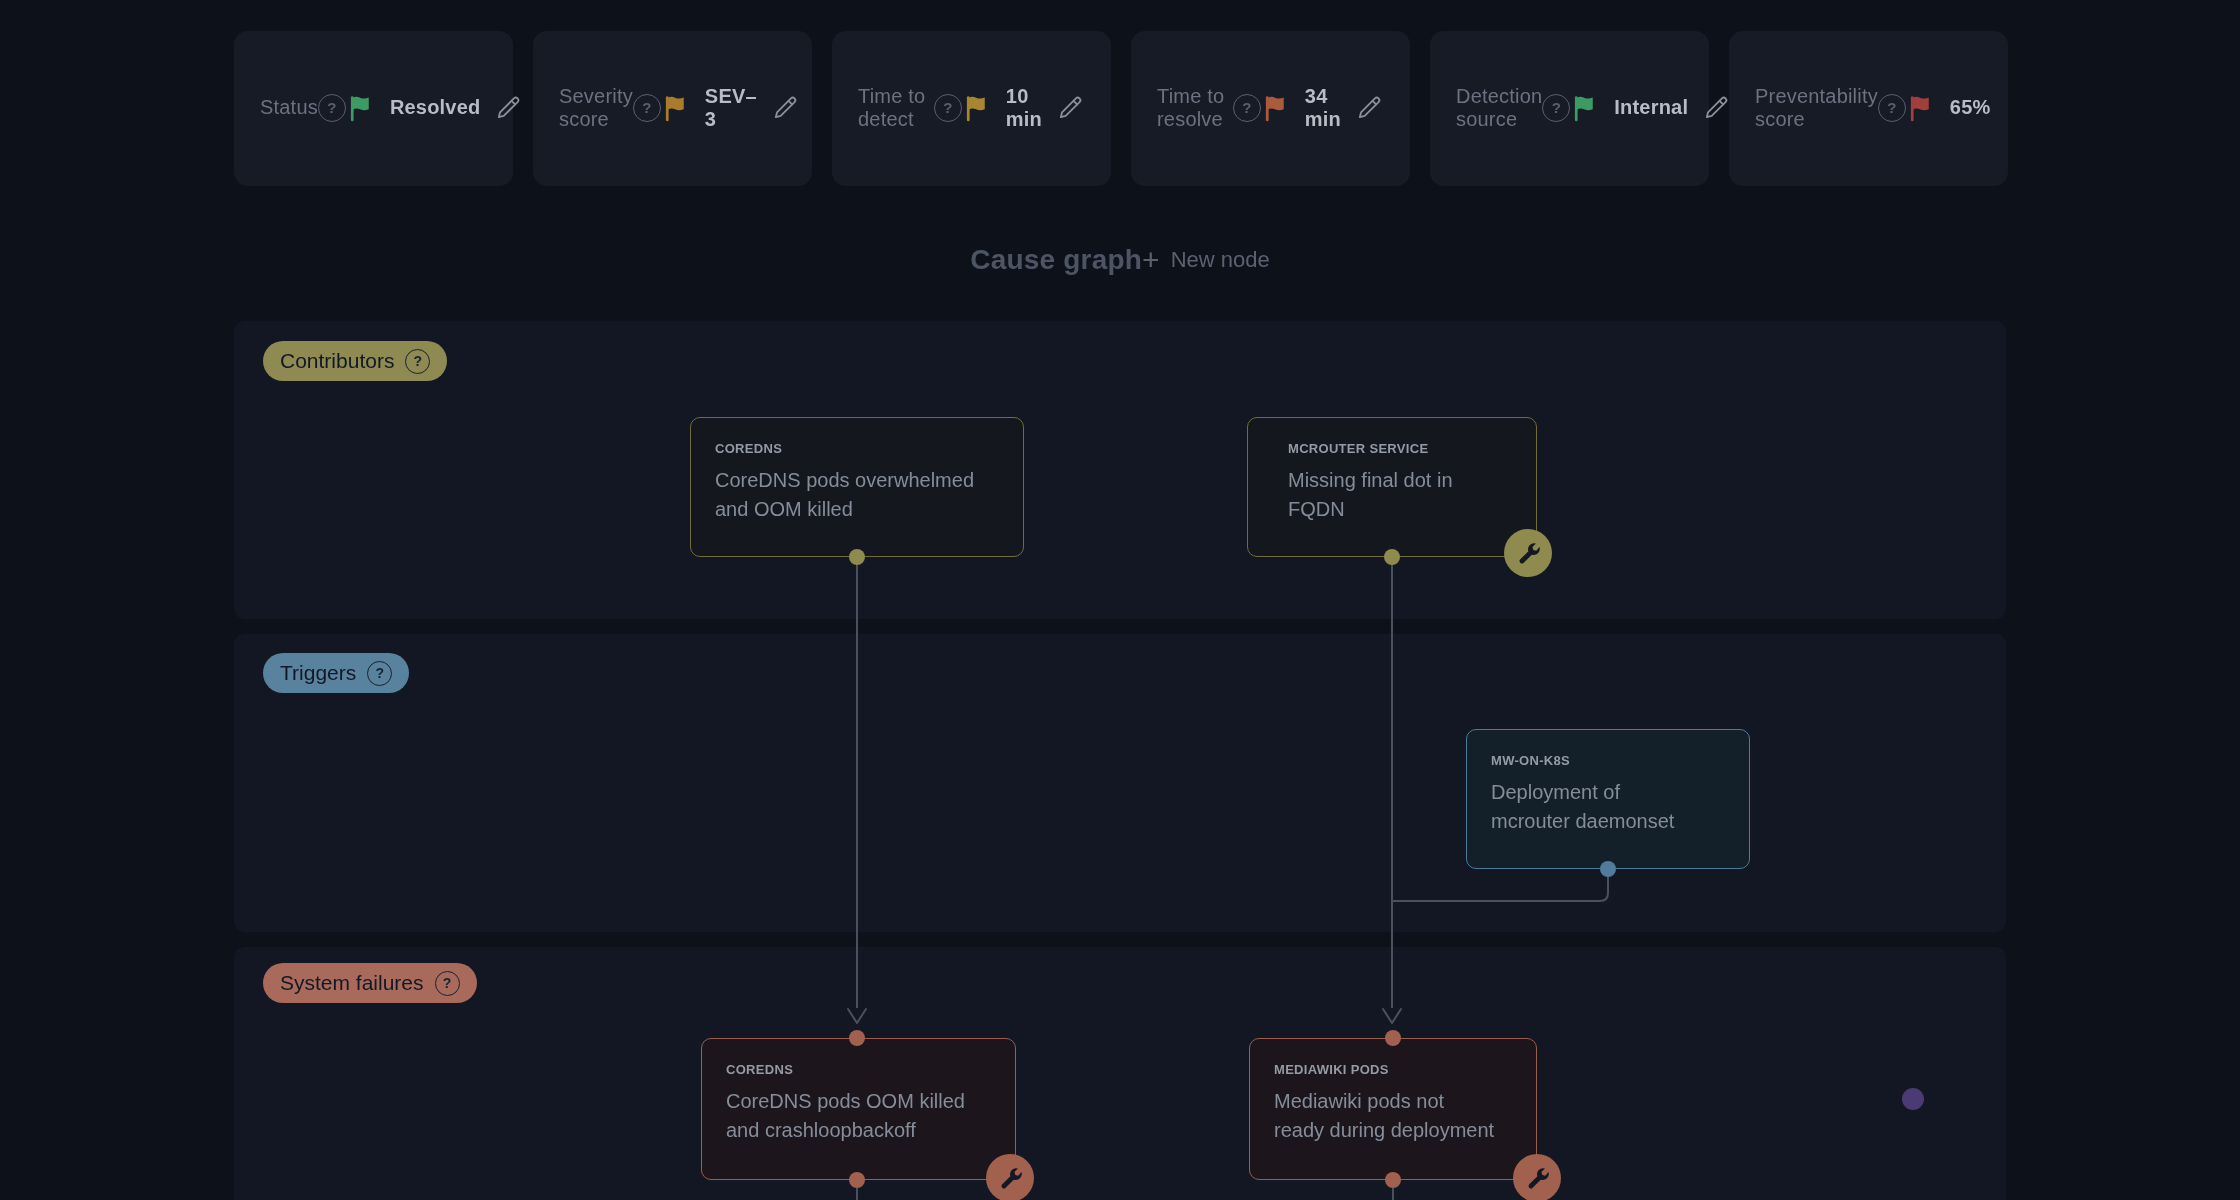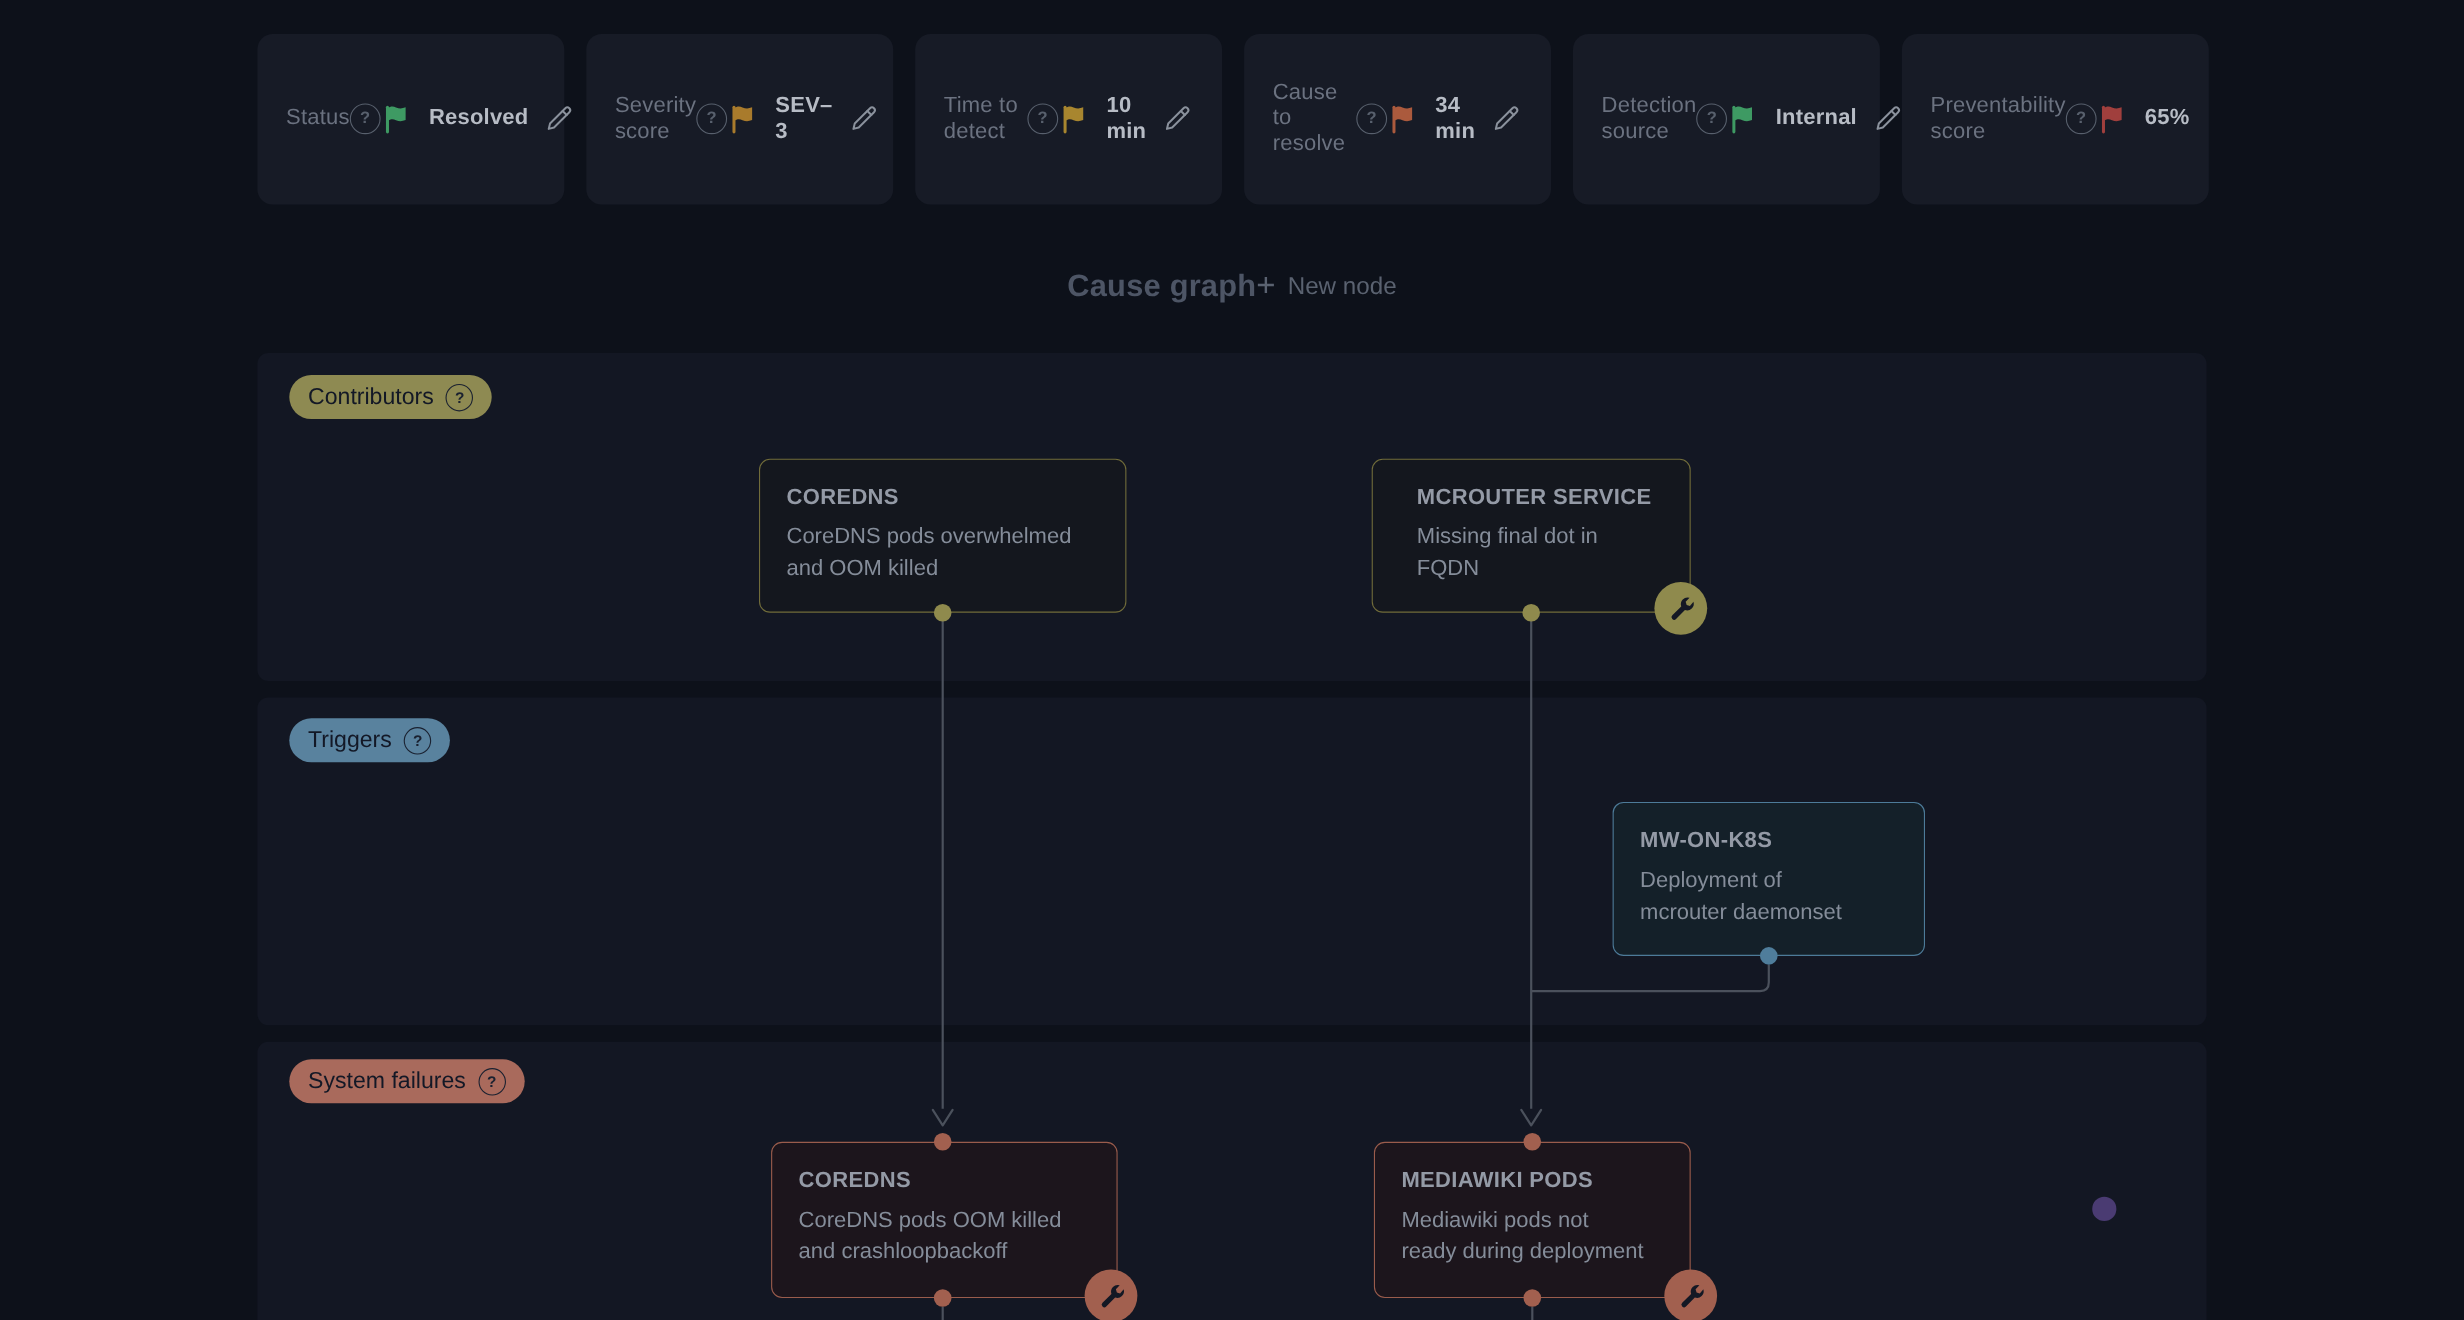--- a/index.html
+++ b/index.html
@@ -52,21 +52,21 @@
   #pill-triggers{left:263px;top:653px;background:#59829e;}
   #pill-failures{left:263px;top:963px;background:#a96a5c;}
   .pill-help{
     width:23px;height:23px;border:1.8px solid #1a2130;border-radius:50%;
     display:grid;place-items:center;font-size:14px;font-weight:700;color:#1a2130;flex:none;
   }
   
   .node{
     position:absolute;border-radius:10px;padding:23px 24px;box-sizing:border-box;z-index:2;
   }
-  .node-title{font-size:20px;font-weight:700;color:#949aa6;letter-spacing:.3px;margin-bottom:10px;}
+  .node-title{font-size:13px;font-weight:700;color:#949aa6;letter-spacing:.3px;margin-bottom:10px;}
   .node-desc{font-size:20px;line-height:1.45;color:#858d9a;white-space:pre-line;}
   .n-contrib{background:#14171e;border:1.5px solid #716c3a;}
   .n-trigger{background:#142029;border:1.5px solid #4d7b99;}
   .n-fail{background:#1c151c;border:1.5px solid #9a5c4c;}
   #node-coredns-contrib{left:690px;top:417px;width:334px;height:140px;}
   #node-mcrouter{left:1247px;top:417px;width:290px;height:140px;padding-left:40px;}
   #node-mw-on-k8s{left:1466px;top:729px;width:284px;height:140px;}
   #node-coredns-fail{left:701px;top:1038px;width:315px;height:142px;}
   #node-mediawiki{left:1249px;top:1038px;width:288px;height:142px;}
   
@@ -139,21 +139,21 @@
         <span class="stat-value">10 min</span>
         <svg class="pencil-icon" viewBox="0 0 24 24" fill="none" stroke="currentColor" stroke-width="1.5" stroke-linecap="round" stroke-linejoin="round">
           <path d="M16.5 4.5a2.12 2.12 0 0 1 3 3L8 19l-4 1 1-4z"></path>
             <path d="M14.5 6.5l3 3"></path>
         </svg>
       </div>
     </div>
 
     <div class="stat-card">
       <div class="stat-top">
-        <span class="stat-label">Cause to resolve</span>
+        <span class="stat-label">Time to resolve</span>
         <span class="help-icon">?</span>
       </div>
       <div class="stat-value-row">
         <svg class="flag-icon" viewBox="0 0 24 24">
           <path d="M5 21.5V3.6" fill="none" stroke-width="2.2" stroke-linecap="round" stroke="#ab5a3d"></path>
           <path d="M5 4.2c2.2-1.3 4-1.5 6.2-.5 2.3 1 4.4 1 7 -.1v9.3c-2.6 1.1-4.7 1.1-7 .1-2.2-1-4-.8-6.2.5z" fill="#ab5a3d"></path>
         </svg>
         <span class="stat-value">34 min</span>
         <svg class="pencil-icon" viewBox="0 0 24 24" fill="none" stroke="currentColor" stroke-width="1.5" stroke-linecap="round" stroke-linejoin="round">
           <path d="M16.5 4.5a2.12 2.12 0 0 1 3 3L8 19l-4 1 1-4z"></path>

